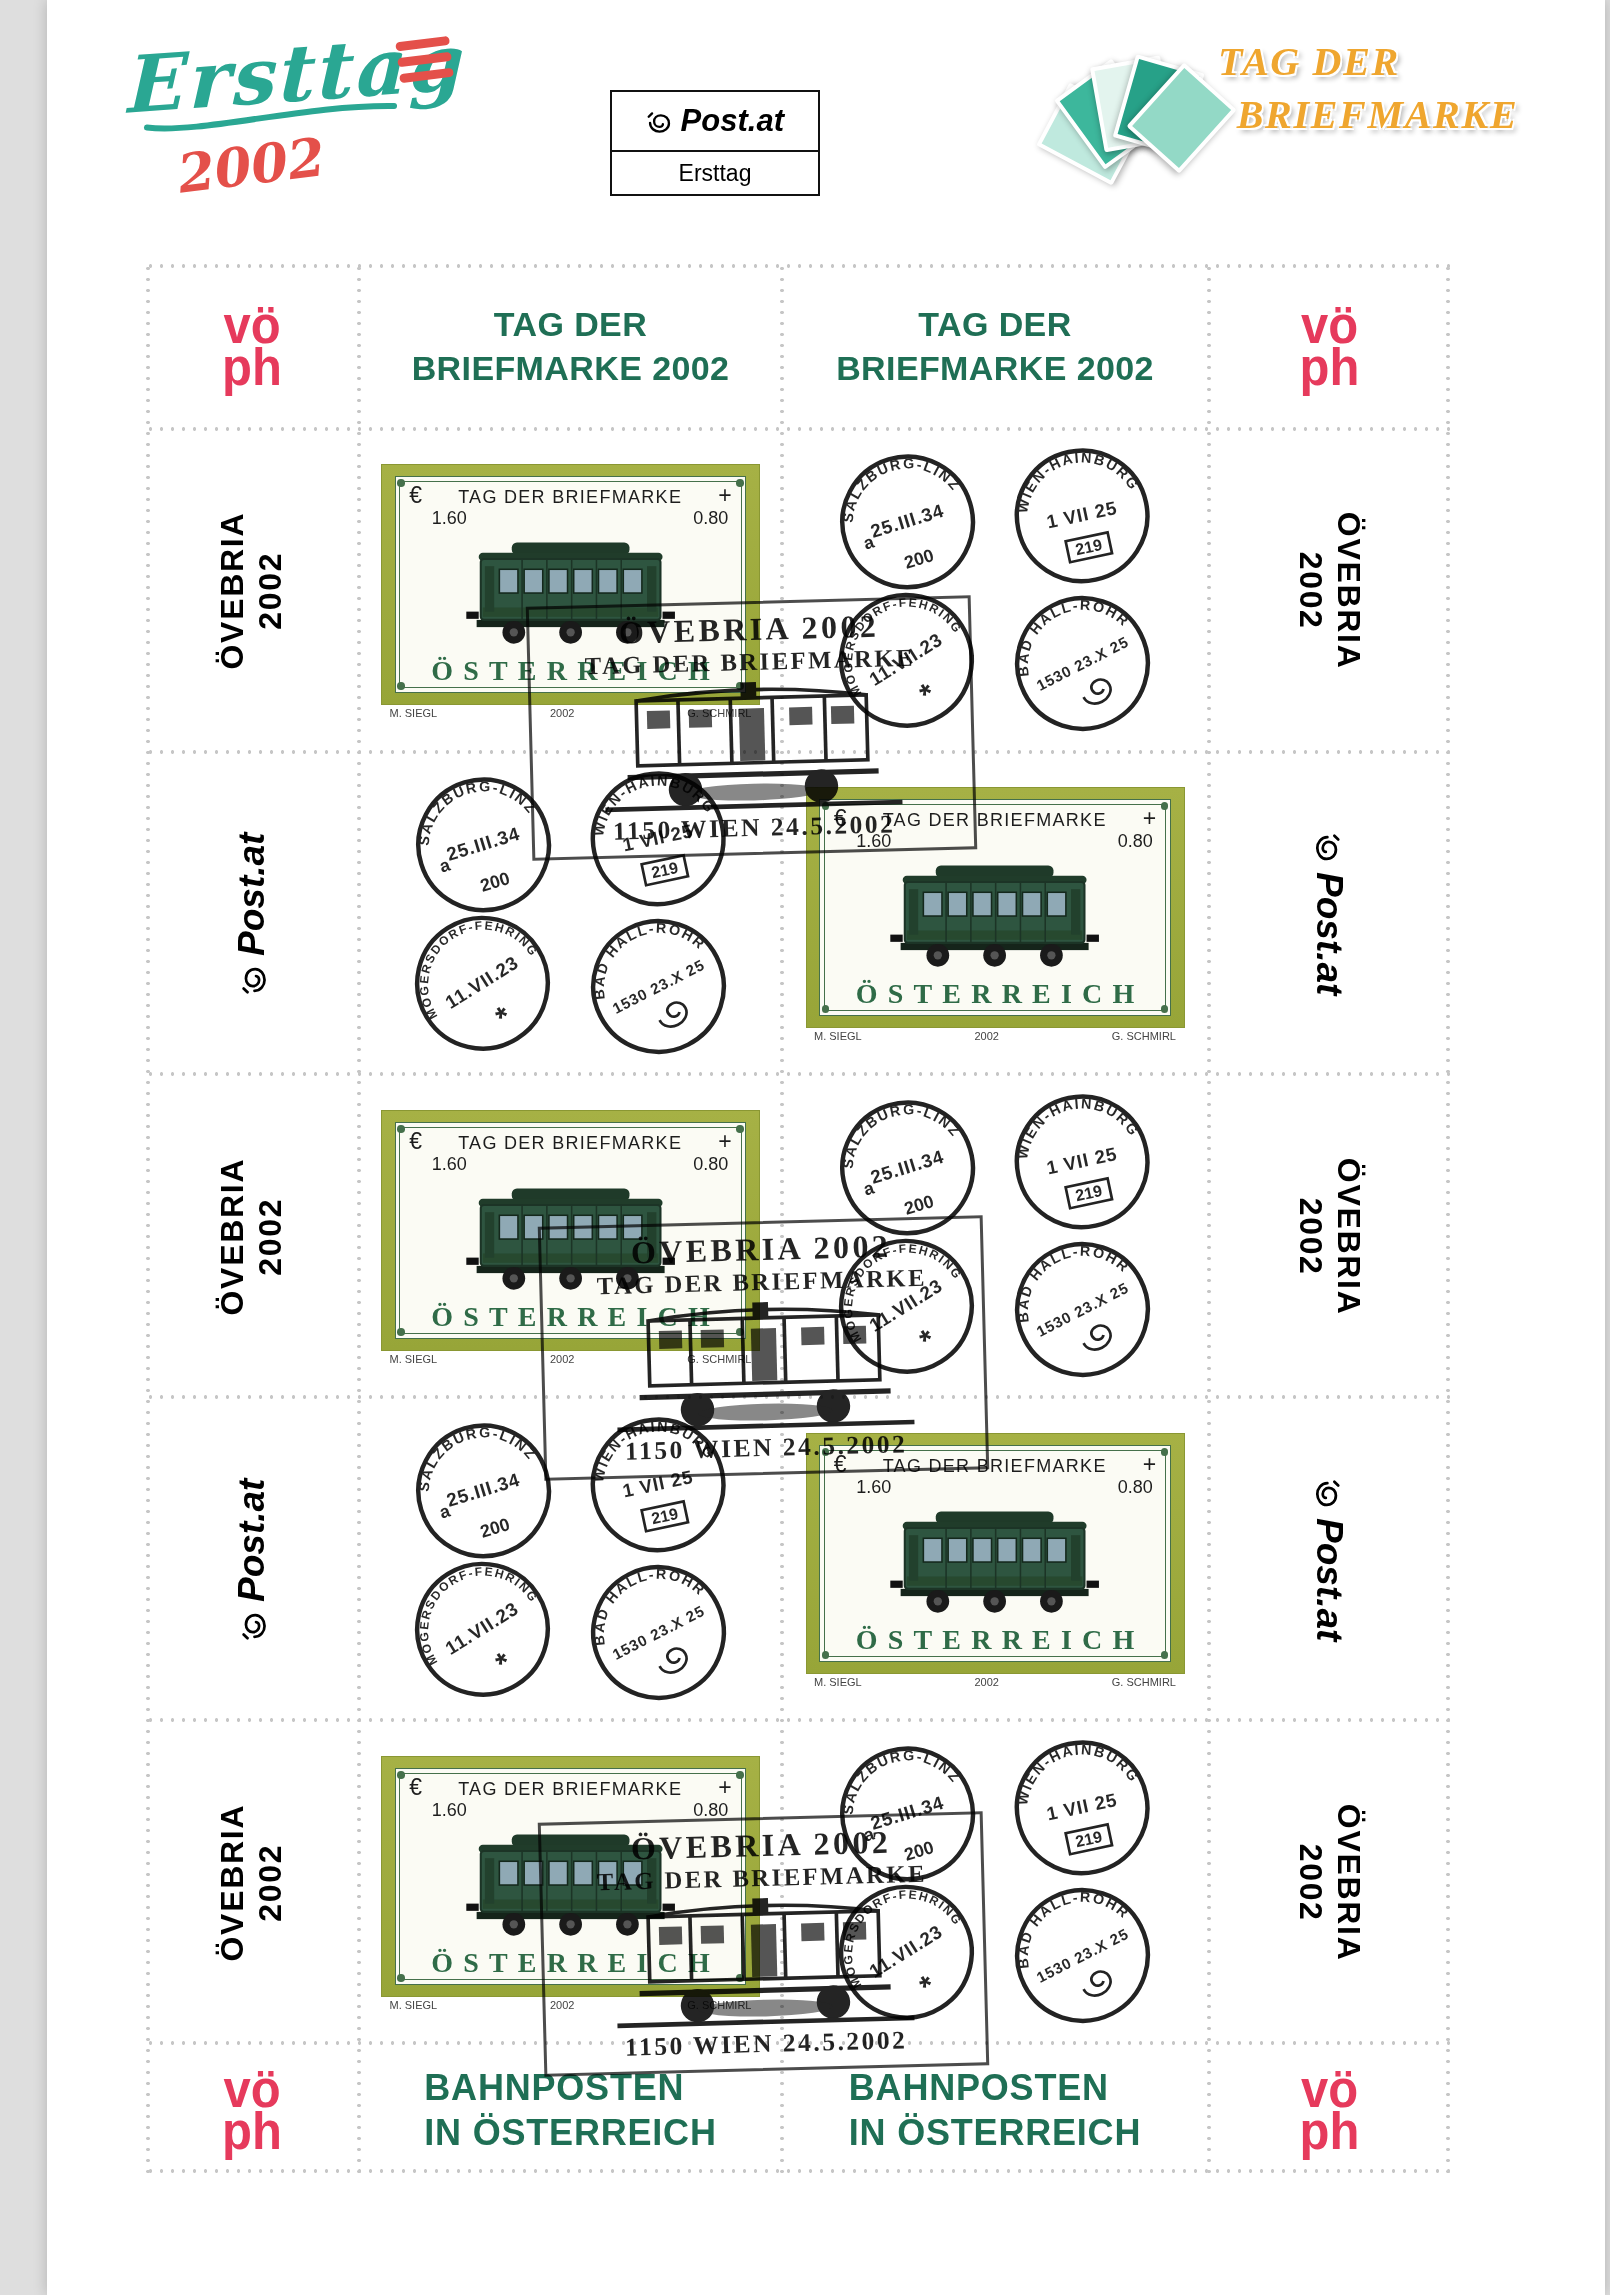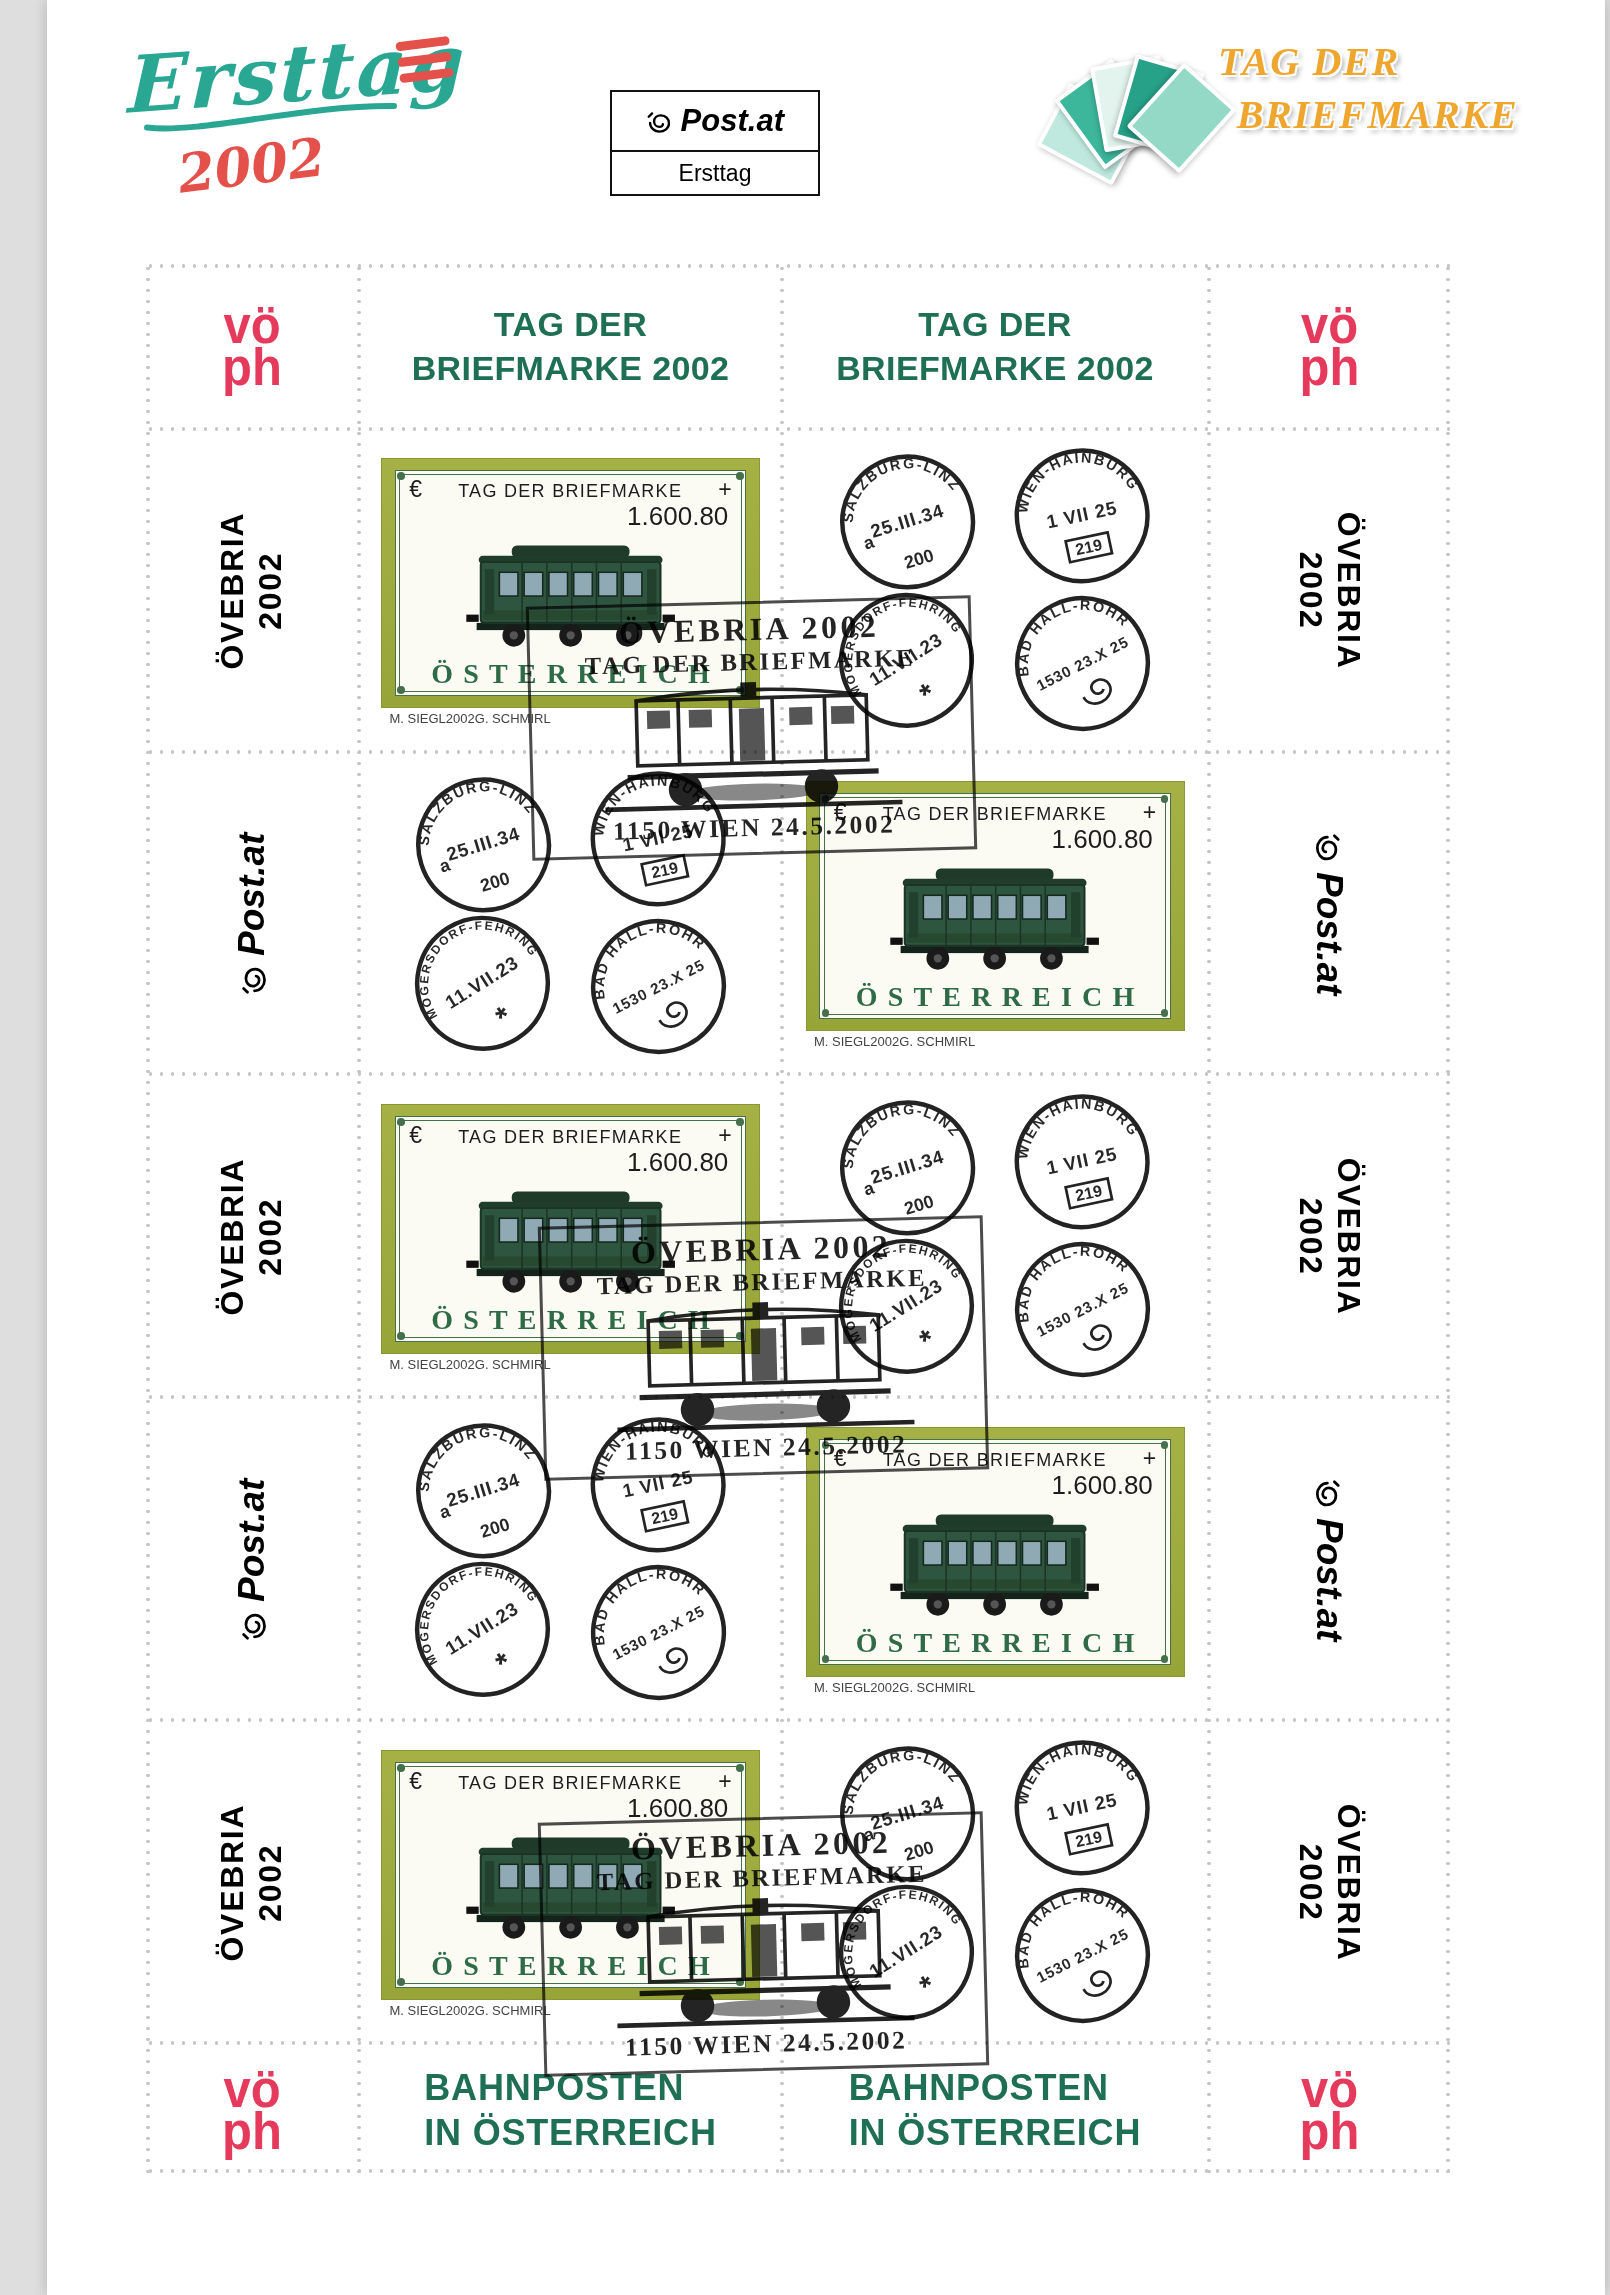--- a/index.html
+++ b/index.html
@@ -51,24 +51,24 @@
   
   .stamp{width:379px;background:#fff;padding:4.2px 4.2px 1.7px;}
   .sframe{background:linear-gradient(#a6b145,#97a538);padding:11px 12.7px;border:0.8px solid #8a9733;}
   .spanel{background:#fbfbf4;border:1.7px solid #45704b;position:relative;padding:5.1px 10.2px 5.1px;}
   .spanel::before{content:"";position:absolute;inset:3.4px;border:0.8px solid #45704b;pointer-events:none;}
   .cd{position:absolute;width:7.6px;height:7.6px;border-radius:50%;background:#45704b;}
   .cd1{left:1.7px;top:1.7px;}.cd2{right:1.7px;top:1.7px;}.cd3{left:1.7px;bottom:1.7px;}.cd4{right:1.7px;bottom:1.7px;}
   .stop{display:flex;justify-content:space-between;align-items:baseline;color:#1d1d1d;padding:0 3.4px;}
   .stop .cur,.stop .plus{font-size:23px;}
   .stop .stt{font-size:18px;letter-spacing:1.3px;}
-  .svals{display:flex;justify-content:flex-end;font-size:26px;color:#1d1d1d;padding:0 6.8px;margin-top:-1.7px;}
+  .svals{display:flex;justify-content:space-between;font-size:18px;color:#1d1d1d;padding:0 6.8px;margin-top:-1.7px;margin-left:19px;}
   .strain{width:100%;height:126px;display:block;}
   .scountry{text-align:center;font-family:Liberation Serif, serif;font-size:28px;letter-spacing:10.2px;color:#2f6b47;font-weight:600;padding-left:10.2px;}
-  .simprint{display:flex;font-size:13px;color:#444;padding:2.5px 8.5px 0;}
+  .simprint{display:flex;justify-content:space-between;font-size:11px;color:#444;padding:2.5px 8.5px 0;}
 
   
   .pm-grid{display:grid;grid-template-columns:repeat(2,146px);gap:3.4px 32px;place-content:center;}
   .pm-grid svg{opacity:.92;}
   .pm-grid svg:nth-child(1){transform:rotate(-17deg) translate(1.7px,5.1px);}
   .pm-grid svg:nth-child(2){transform:rotate(-12deg) translate(0,-1.7px);}
   .pm-grid svg:nth-child(3){transform:rotate(-32deg) translate(3.4px,-1.7px);}
   .pm-grid svg:nth-child(4){transform:rotate(-27deg);}
 
   

